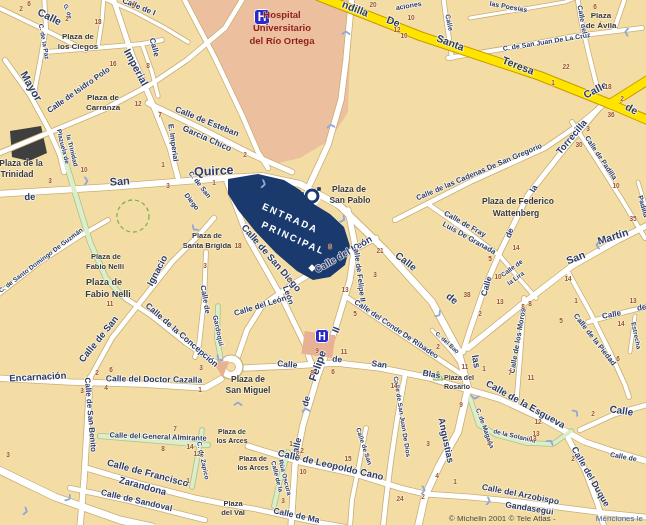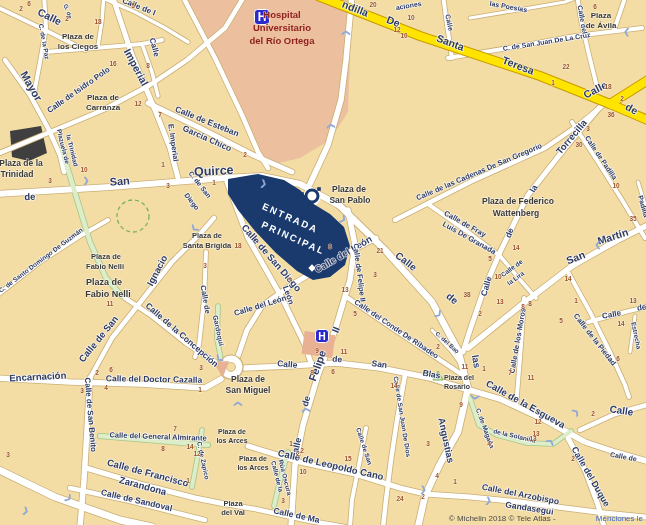--- a/index.html
+++ b/index.html
@@ -423,15 +423,15 @@
         <text class="arrow" font-size="8" transform="translate(218,357) rotate(135)">❯</text>
         <text class="arrow" font-size="8" transform="translate(240,404) rotate(-90)">❯</text>
         <text class="arrow" font-size="8" transform="translate(577,414) rotate(-40)">❯</text>
         <text class="arrow" font-size="8" transform="translate(473,397) rotate(95)">❯</text>
         <text class="arrow" font-size="8" transform="translate(627,30) rotate(185)">❯</text>
         <text class="arrow" font-size="8" transform="translate(193,227) rotate(130)">❯</text>
       </g>
   </svg>
 
   <div class="attrib">
-    <span>© Michelin 2018 © Tele Atlas - </span><a>Menciones le</a>
+    <span>© Michelin 2001 © Tele Atlas - </span><a>Menciones le</a>
   </div>
 </div>
 
 </body></html>

